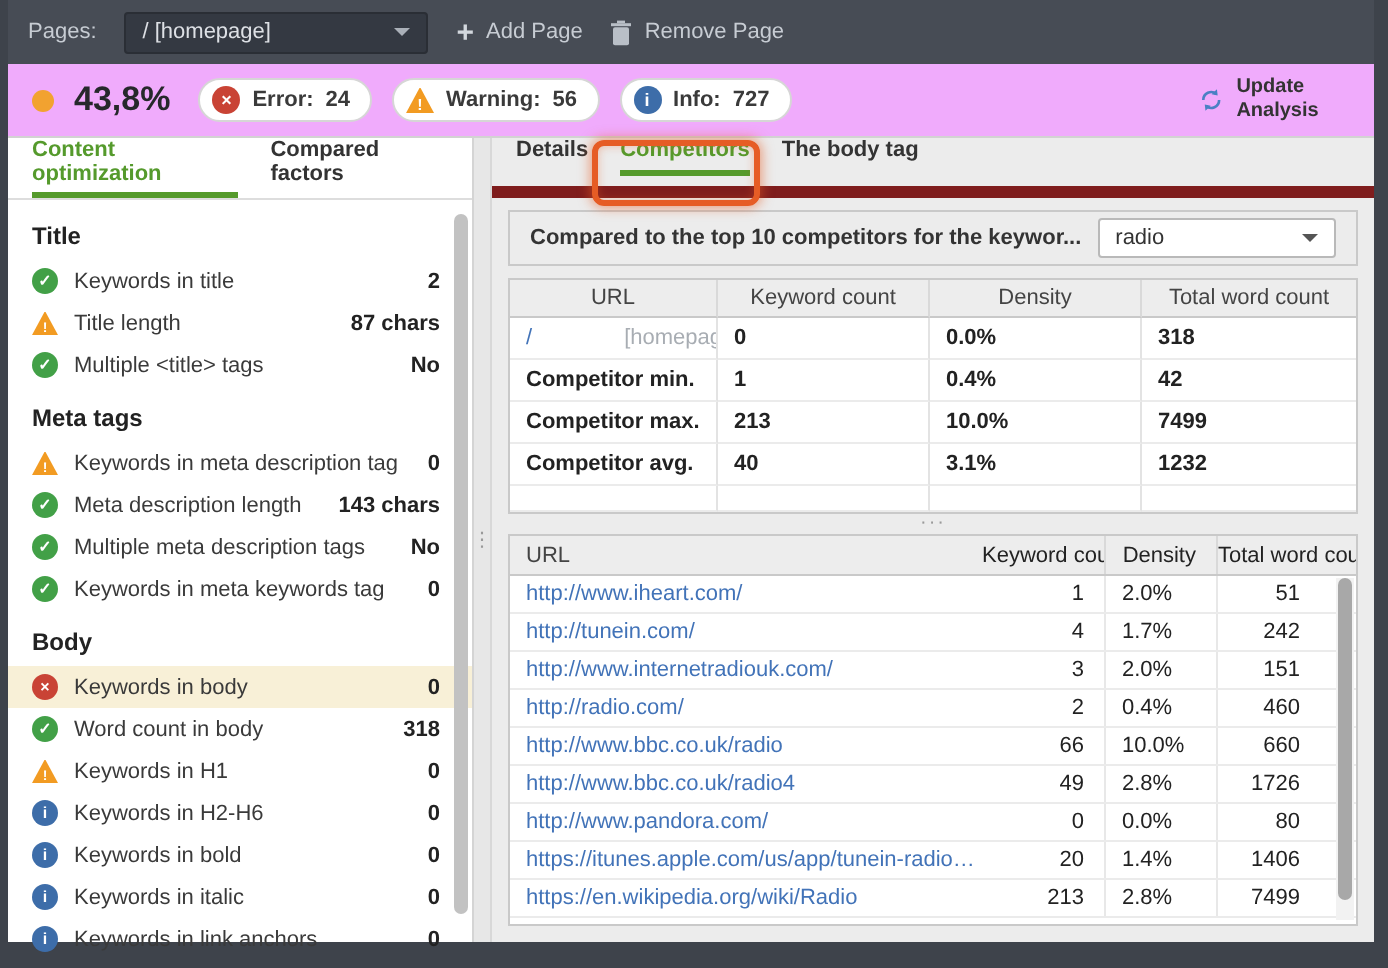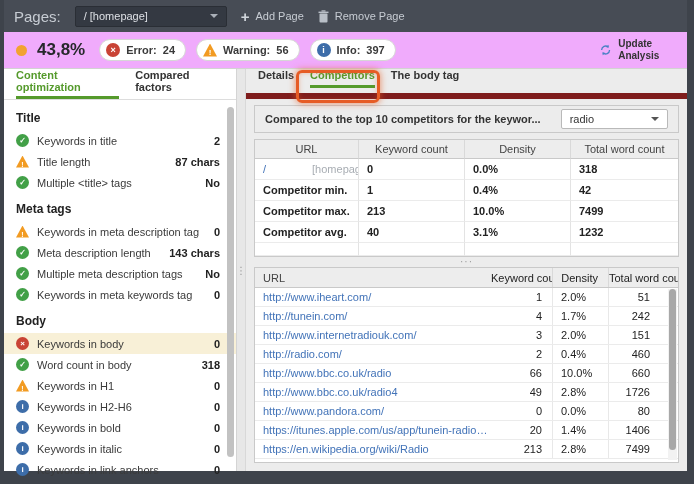--- a/index.html
+++ b/index.html
@@ -7,21 +7,21 @@
     width: 694px; height: 484px;
     font-family: "Liberation Sans", sans-serif;
     background: #3e434b;
     overflow: hidden;
   }
   .frame { width: 694px; height: 484px; padding: 0 7px 13px 4px; background: #3e434b; }
   .window { width: 683px; height: 471px; display: flex; flex-direction: column; background: #fff; position: relative; }
 
   
   .topbar { flex: 0 0 32px; background: #474c55; display: flex; align-items: center; padding: 0 10px; gap: 14px; }
-  .pages-label { color: #c7ccd3; font-size: 15px; text-align: right; }
+  .pages-label { color: #c7ccd3; font-size: 11px; text-align: right; }
   .page-select { width: 152px; height: 21px; background: #343942; border: 1px solid #2a2e35; border-radius: 2px;
     color: #dde0e5; font-size: 11px; display: flex; align-items: center; justify-content: space-between; padding: 0 8px; cursor: pointer; }
   .tb-btn { display: flex; align-items: center; gap: 6px; color: #c7ccd3; font-size: 11px; cursor: pointer; }
   .plus-glyph { color: #d2d7dd; font-size: 15px; font-weight: bold; line-height: 1; }
 
   
   .statusbar { flex: 0 0 37px; background: #f0abfc; border-bottom: 1px solid #d2d2d2; display: flex; align-items: center; padding: 0 12px; gap: 10px; }
   .score-dot { width: 11px; height: 11px; border-radius: 50%; background: #f2a230; }
   .score { font-size: 17px; font-weight: bold; color: #26282b; margin-right: 4px; }
   .pill { background: #fff; border: 1px solid #d6d6d6; border-radius: 12px; height: 22px; display: flex; align-items: center; gap: 6px; padding: 0 10px 0 6px; font-size: 11px; color: #3a3a3a; font-weight: bold; }
@@ -55,21 +55,21 @@
   .splitter { width: 9px; background: #e7e7e7; border-right: 1px solid #d8d8d8; display: flex; align-items: center; justify-content: center; color: #999; font-size: 10px; cursor: col-resize; }
 
   .right-panel { flex: 1; display: flex; flex-direction: column; min-width: 0; background: #ececec; }
   .rp-tabs { flex: 0 0 30px; display: flex; gap: 16px; align-items: flex-start; padding: 0 12px; border-bottom: 6px solid #7f1d1d; position: relative; }
   .rp-tab { font-size: 11px; font-weight: bold; color: #333; padding-bottom: 7px; cursor: pointer; }
   .rp-tab.active { color: #559a2c; border-bottom: 3px solid #559a2c; padding-bottom: 4px; }
   .annotation { position: absolute; left: 50px; top: 1px; width: 84px; height: 33px; border: 3px solid #e65c25; border-radius: 6px;
     box-shadow: 0 0 6px 1px rgba(230,92,37,.55), inset 0 0 5px rgba(230,92,37,.35); pointer-events: none; z-index: 40; }
   .rp-content { flex: 1; display: flex; flex-direction: column; min-height: 0; padding: 6px 8px 8px; }
 
-  .toolbar { flex: 0 0 28px; border: 1px solid #c9c9c9; display: flex; align-items: center; padding: 0 10px; gap: 20px; background: #ececec; }
+  .toolbar { flex: 0 0 28px; border: 1px solid #c9c9c9; display: flex; align-items: center; padding: 0 10px; gap: 8px; background: #ececec; }
   .toolbar-label { font-size: 11px; font-weight: bold; color: #333; white-space: nowrap; }
   .kw-select { margin-left: auto; width: 232px; height: 20px; background: #fff; border: 1px solid #b9b9b9; border-radius: 2px;
     font-size: 11px; color: #333; display: flex; align-items: center; justify-content: space-between; padding: 0 8px; cursor: pointer; }
   .caret { width: 0; height: 0; border-left: 4px solid transparent; border-right: 4px solid transparent; border-top: 4px solid #555; }
   .caret-lt { border-top-color: #aab0b8; }
 
   
   .table1 { margin-top: 6px; background: #fff; border: 1px solid #c9c9c9; font-size: 11px; }
   .t1-row { display: grid; grid-template-columns: 104px 106px 106px 1fr; }
   .t1c { height: 21px; line-height: 21px; padding-left: 8px; border-right: 1px solid #e3e3e3; border-bottom: 1px solid #ebebeb; font-weight: bold; color: #222; white-space: nowrap; overflow: hidden; }
@@ -132,21 +132,21 @@
         <span>24</span>
       </div>
       <div class="pill">
         <span class="warn-tri">!</span>
         <span>Warning:</span>
         <span>56</span>
       </div>
       <div class="pill">
         <span class="badge-ic info">i</span>
         <span>Info:</span>
-        <span>397</span>
+        <span>727</span>
       </div>
       <div class="update">
         <svg width="18" height="18" viewBox="0 0 18 18">
           <path d="M 3.6 9 A 5.4 5.4 0 0 1 12.5 4.9" fill="none" stroke="#4a80c4" stroke-width="1.8"></path>
           <path d="M 14.4 9 A 5.4 5.4 0 0 1 5.5 13.1" fill="none" stroke="#4a80c4" stroke-width="1.8"></path>
           <path d="M 12.9 1.7 L 13.4 5.9 L 9.3 5.0 Z" fill="#4a80c4"></path>
           <path d="M 5.1 16.3 L 4.6 12.1 L 8.7 13.0 Z" fill="#4a80c4"></path>
         </svg>
         <span>Update Analysis</span>
       </div>

